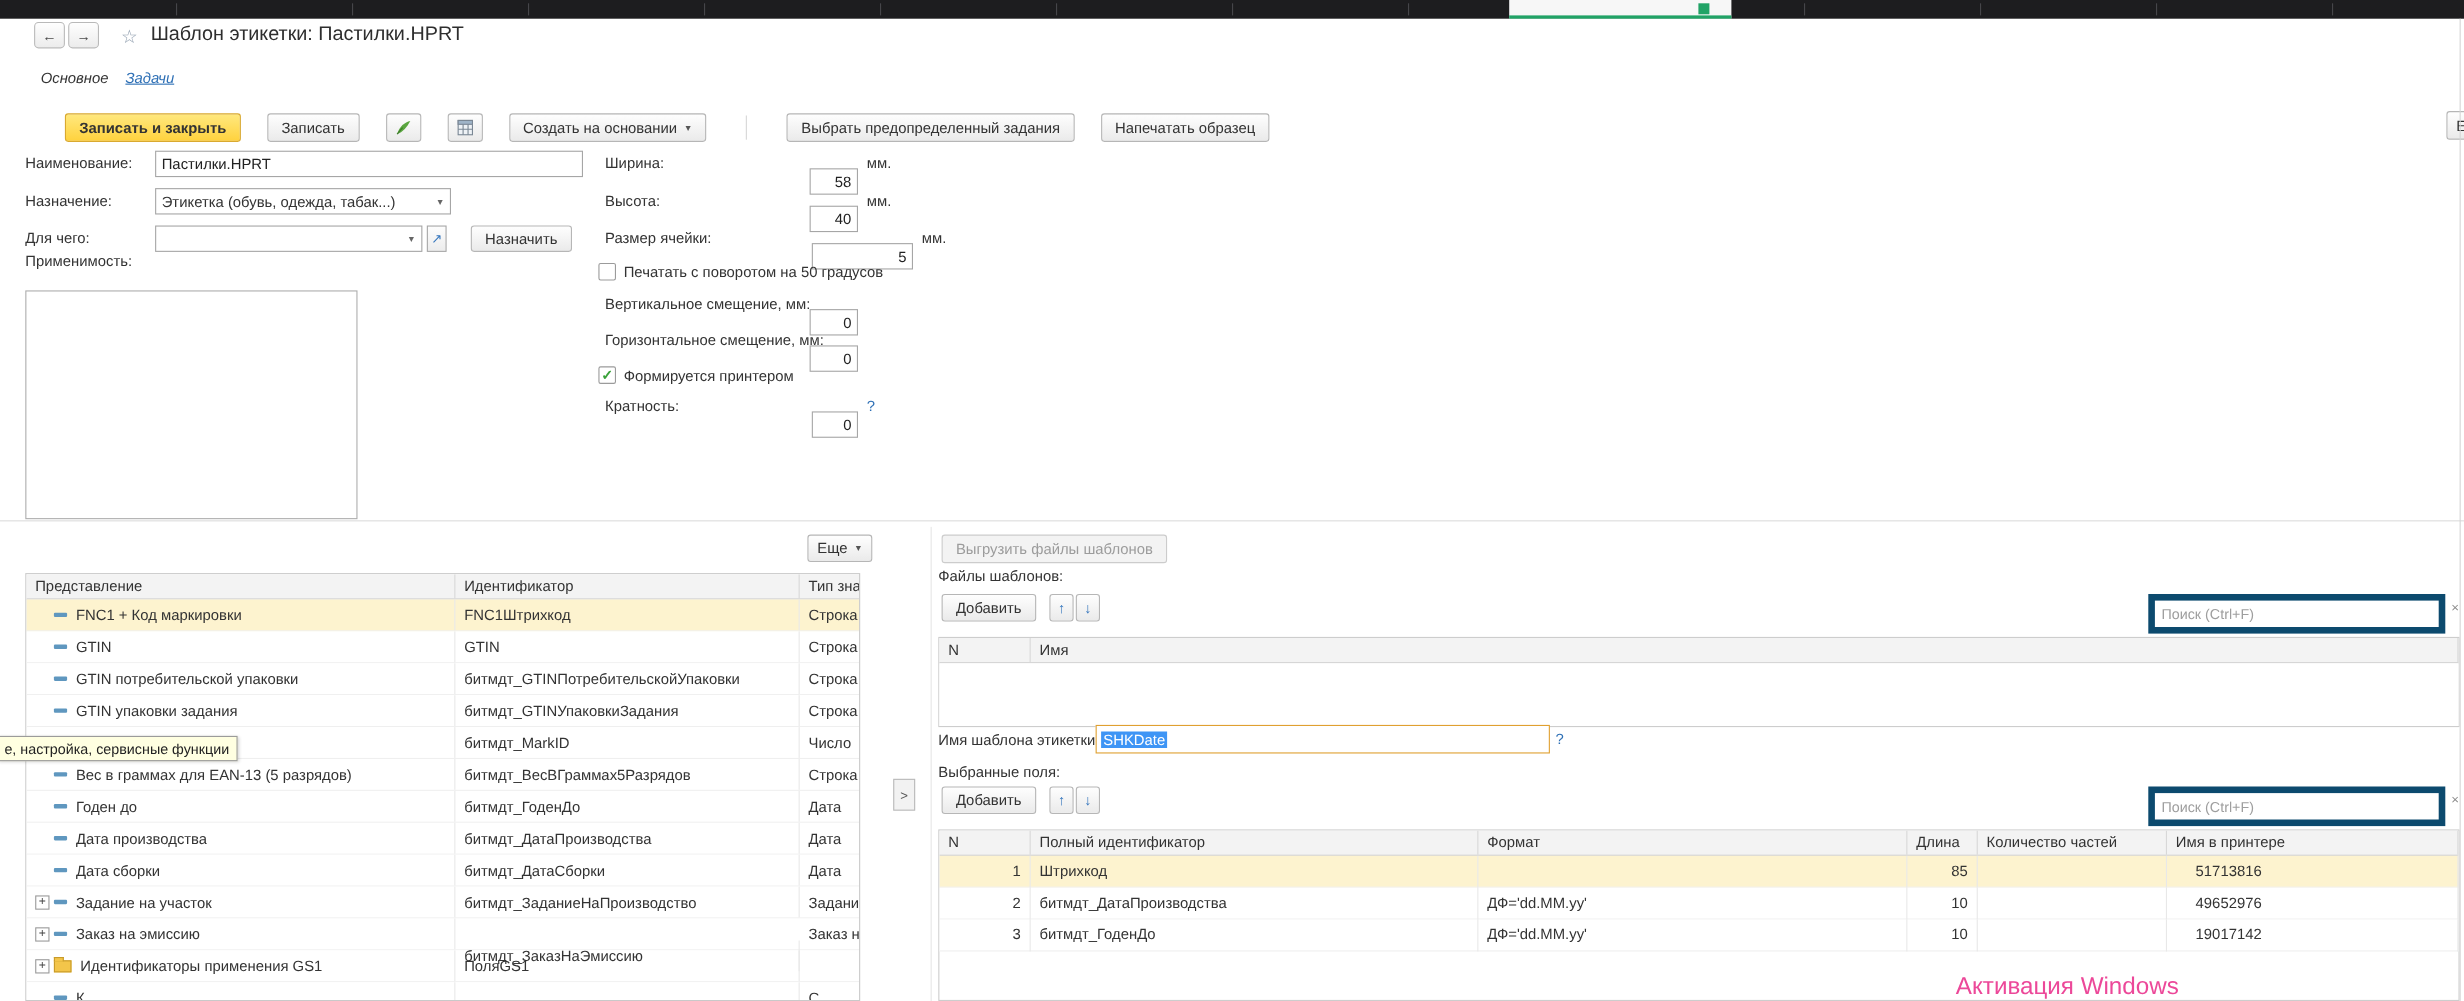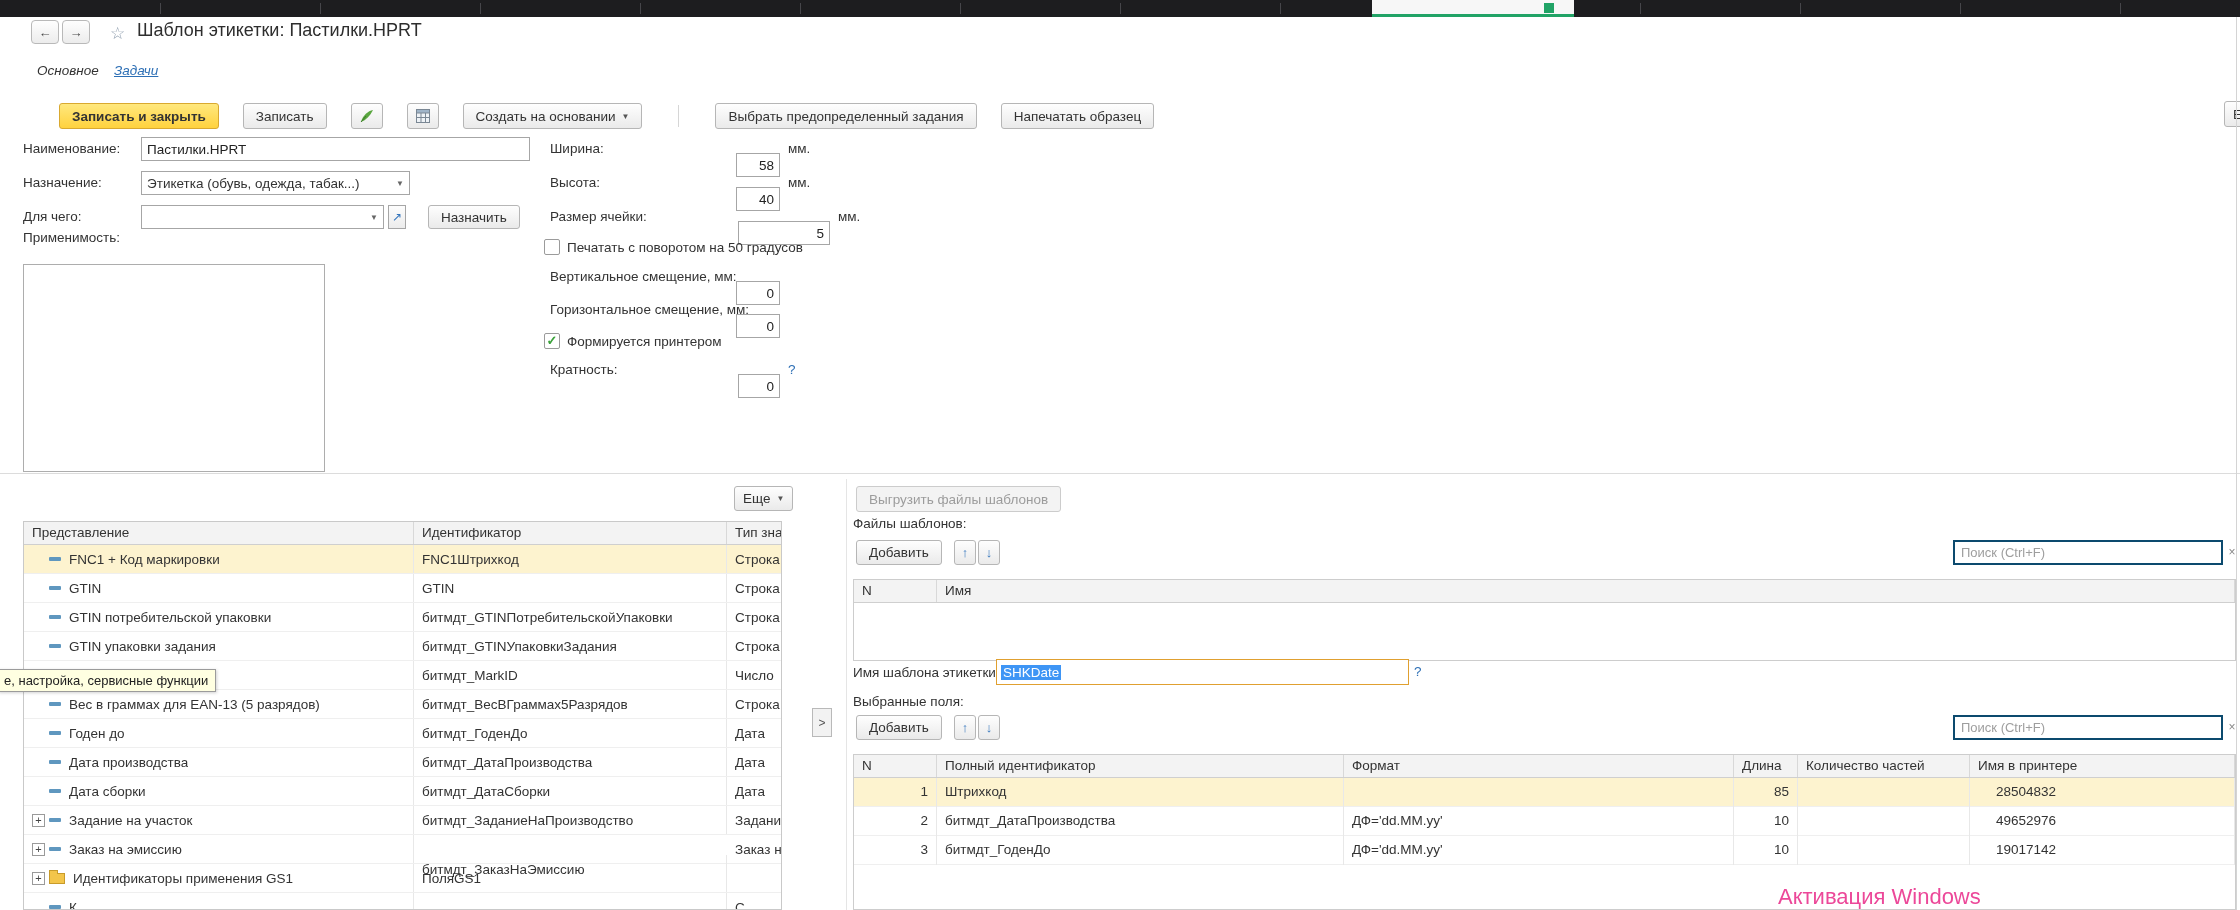--- a/index.html
+++ b/index.html
@@ -46,21 +46,21 @@
   .spx {width:17px; flex:none;}
   .exp {width:13px; height:13px; border:1px solid #9a9a9a; background:#fff; color:#444; font-size:11px; line-height:11px; text-align:center; margin-right:4px; flex:none; cursor:pointer;}
   .dash {width:12px; height:4px; background:#5f97bf; border-radius:1px; margin-right:8px; flex:none;}
   .folder {width:16px; height:11px; background:#f3c54a; border:1px solid #c89b2a; margin-right:8px; position:relative; flex:none;}
   .folder:before {content:""; position:absolute; left:-1px; top:-4px; width:7px; height:3px; background:#f3c54a; border:1px solid #c89b2a; border-bottom:none;}
   .txt {overflow:hidden; white-space:nowrap;}
   .tooltip {position:absolute; left:-2px; top:669px; width:218px; height:23px; background:#ffffe1; border:1px solid #9b9b9b; line-height:21px; padding-left:5px; font-size:13px; color:#222; z-index:40; box-shadow:1px 1px 3px rgba(0,0,0,.18); white-space:nowrap; overflow:hidden;}
   .splitter {position:absolute; left:812px; top:708px; width:20px; height:29px; border:1px solid #b9b9b9; background:#f2f2f2; font-size:12px; color:#555; display:flex; align-items:center; justify-content:center; cursor:pointer;}
   .plabel {position:absolute; color:#333; white-space:nowrap;}
   .updown {position:absolute; width:22px; height:25px; border:1px solid #b6b6b6; border-radius:3px; background:linear-gradient(#fefefe,#eaeaea); color:#3576bd; font-weight:bold; font-size:13px; display:flex; align-items:center; justify-content:center; cursor:pointer;}
-  .search {position:absolute; width:270px; height:25px; border:2px solid #0c4a6e; padding:0 6px; font-size:13px; font-family:inherit; color:#333;}
+  .search {position:absolute; width:270px; height:36px; border:6px solid #0c4a6e; padding:0 6px; font-size:13px; font-family:inherit; color:#333;}
   .search::placeholder {color:#9e9e9e;}
   .clearx {position:absolute; width:14px; height:25px; line-height:25px; text-align:center; color:#8a8a8a; font-size:12px; cursor:pointer;}
   .ftable {position:absolute; left:853px; top:579px; width:1383px; border:1px solid #cdcdcd; background:#fff;}
   .ftbody {height:57px; background:#fff;}
   .tplwrap {position:absolute; left:996px; top:659px; width:413px; height:26px; border:1px solid #e0a030; background:#fff; display:flex; align-items:center; padding:0 4px; cursor:text;}
   .selection {background:#3e95f5; color:#fff; padding:0 2px;}
   .rtable {position:absolute; left:853px; top:754px; width:1383px; height:156px; border:1px solid #cdcdcd; background:#fff; overflow:hidden;}
   .rrow {display:flex; height:29px; border-bottom:1px solid #efefef; background:#fff; cursor:pointer;}
   .rrow.sel {background:#fdf3cf;}
   .rc {line-height:28px; height:29px; border-right:1px solid #e8e8e8; padding:0 8px; white-space:nowrap; overflow:hidden; flex:none;}
@@ -356,21 +356,21 @@
         <div class="hc" style="width: 172px;">Количество частей</div>
         <div class="hc" style="width: 265px;">Имя в принтере</div>
       </div>
     <div>
         <div class="rrow sel">
           <div class="rc ar" style="width: 83px;">1</div>
           <div class="rc" style="width: 407px;">Штрихкод</div>
           <div class="rc" style="width: 390px;"></div>
           <div class="rc ar" style="width: 64px;">85</div>
           <div class="rc" style="width: 172px;"></div>
-          <div class="rc pl26" style="width: 265px;">28504832</div>
+          <div class="rc pl26" style="width: 265px;">51713816</div>
         </div>
         <div class="rrow">
           <div class="rc ar" style="width: 83px;">2</div>
           <div class="rc" style="width: 407px;">битмдт_ДатаПроизводства</div>
           <div class="rc" style="width: 390px;">ДФ='dd.MM.yy'</div>
           <div class="rc ar" style="width: 64px;">10</div>
           <div class="rc" style="width: 172px;"></div>
           <div class="rc pl26" style="width: 265px;">49652976</div>
         </div>
         <div class="rrow">

